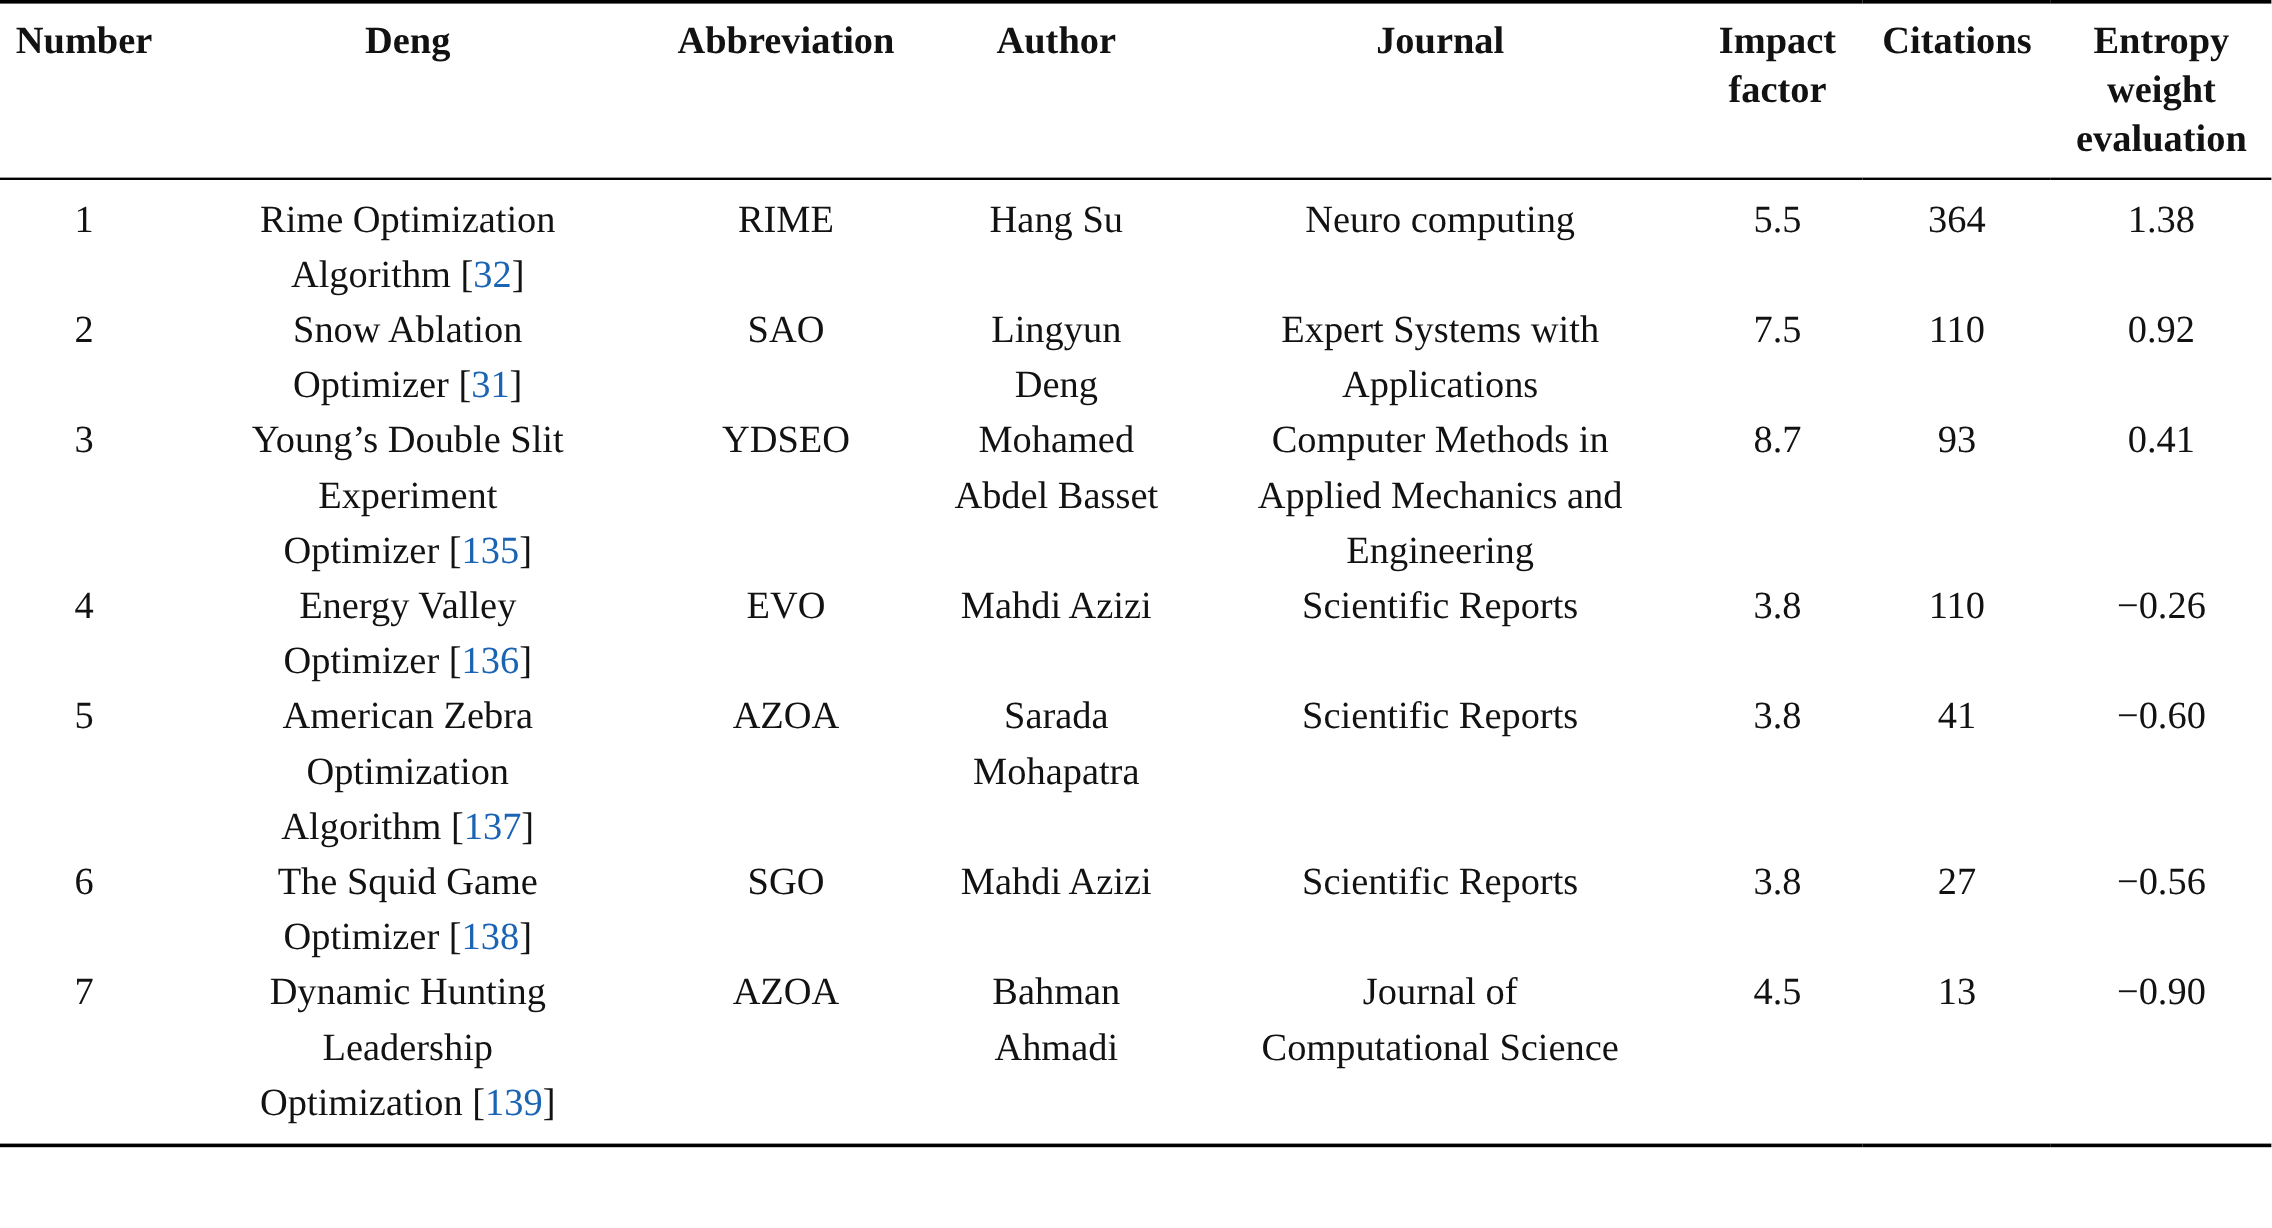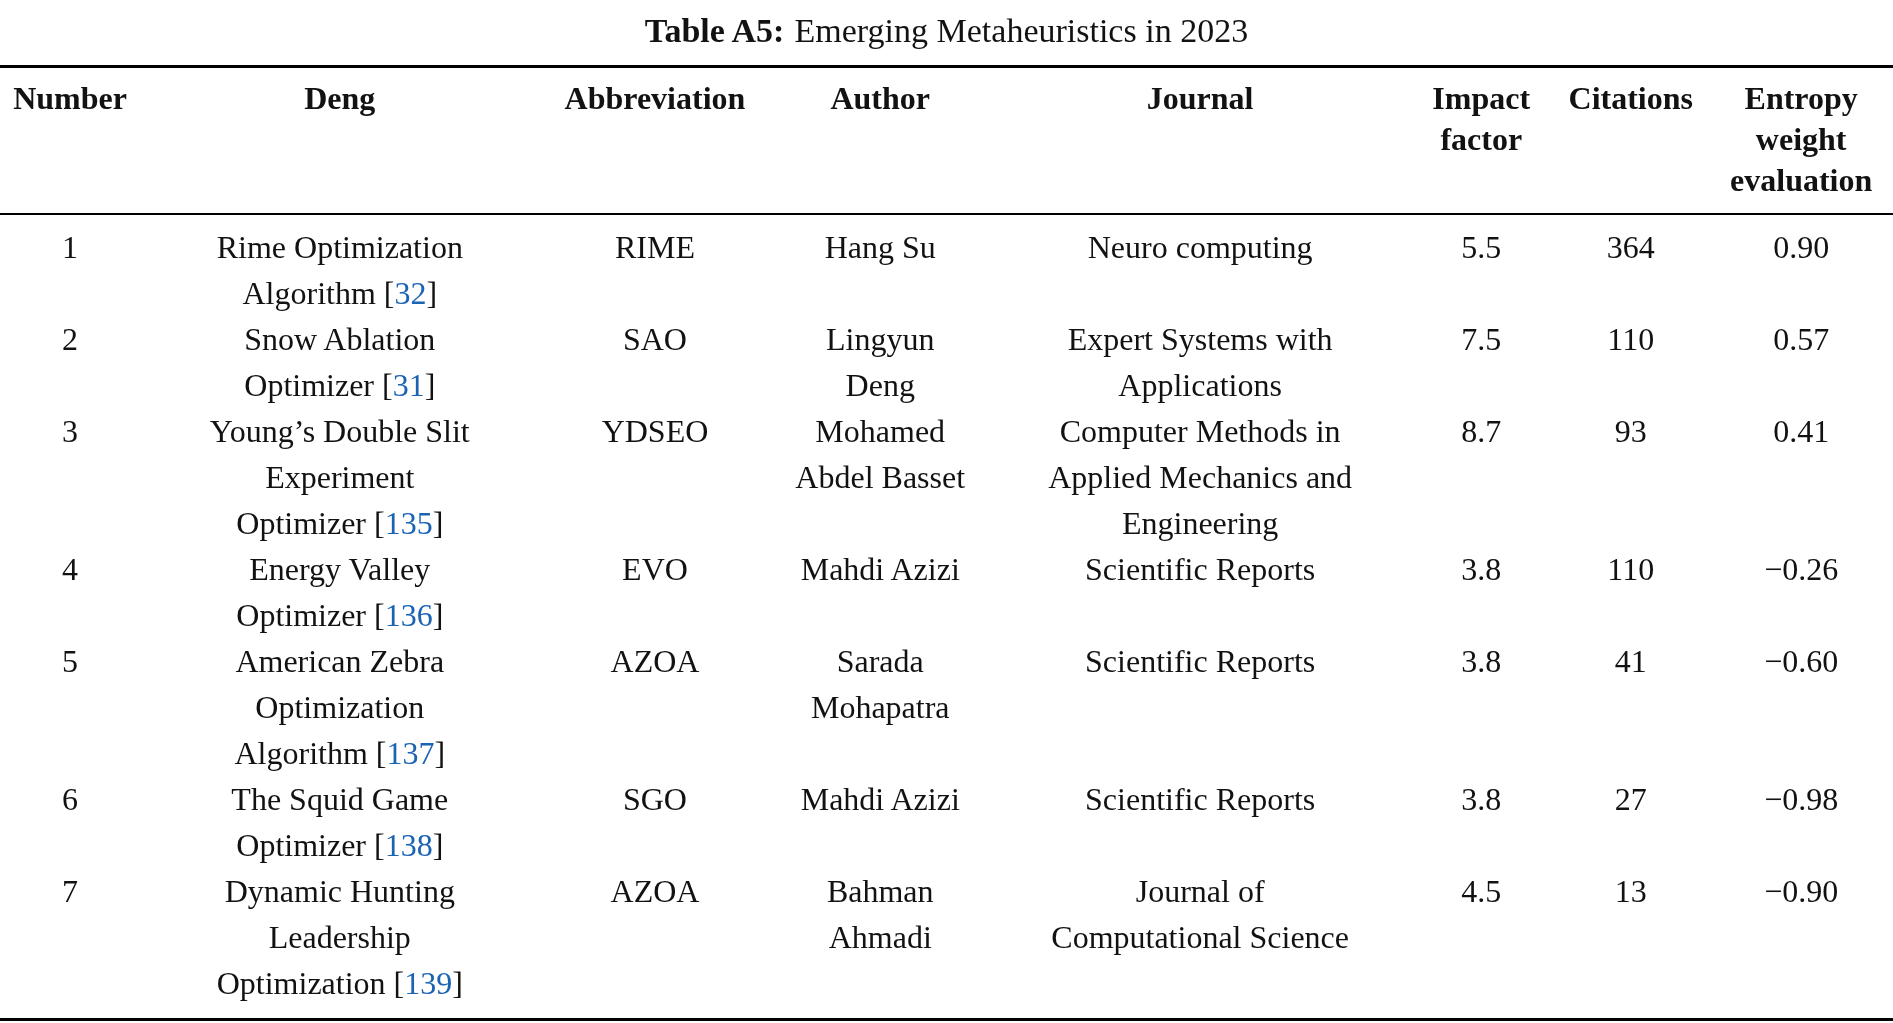--- a/index.html
+++ b/index.html
@@ -52,23 +52,20 @@
     color: var(--cite, #1B64B4);
     text-decoration: none;
     cursor: pointer;
   }
 </style>
 </head>
 <body>
 
 <div class="page">
 
-  <div class="caption">
-    <span class="caption-label">Table A5:</span><span class="caption-text">Emerging Metaheuristics in 2023</span>
-  </div>
 
   <table class="tbl">
     <colgroup>
       <col style="width:7.4%">
       <col style="width:21.1%">
       <col style="width:12.2%">
       <col style="width:11.6%">
       <col style="width:22.2%">
       <col style="width:7.5%">
       <col style="width:8.3%">
@@ -88,31 +85,31 @@
     </thead>
     <tbody>
         <tr>
           <td>1</td>
           <td>Rime Optimization<br>Algorithm [<a class="cite">32</a>]</td>
           <td>RIME</td>
           <td>Hang Su</td>
           <td>Neuro computing</td>
           <td>5.5</td>
           <td>364</td>
-          <td>0.90</td>
+          <td>1.38</td>
         </tr>
         <tr>
           <td>2</td>
           <td>Snow Ablation<br>Optimizer [<a class="cite">31</a>]</td>
           <td>SAO</td>
           <td>Lingyun<br>Deng</td>
           <td>Expert Systems with<br>Applications</td>
           <td>7.5</td>
           <td>110</td>
-          <td>0.57</td>
+          <td>0.92</td>
         </tr>
         <tr>
           <td>3</td>
           <td>Young’s Double Slit<br>Experiment<br>Optimizer [<a class="cite">135</a>]</td>
           <td>YDSEO</td>
           <td>Mohamed<br>Abdel Basset</td>
           <td>Computer Methods in<br>Applied Mechanics and<br>Engineering</td>
           <td>8.7</td>
           <td>93</td>
           <td>0.41</td>
@@ -138,21 +135,21 @@
           <td>−0.60</td>
         </tr>
         <tr>
           <td>6</td>
           <td>The Squid Game<br>Optimizer [<a class="cite">138</a>]</td>
           <td>SGO</td>
           <td>Mahdi Azizi</td>
           <td>Scientific Reports</td>
           <td>3.8</td>
           <td>27</td>
-          <td>−0.98</td>
+          <td>−0.56</td>
         </tr>
         <tr>
           <td>7</td>
           <td>Dynamic Hunting<br>Leadership<br>Optimization [<a class="cite">139</a>]</td>
           <td>AZOA</td>
           <td>Bahman<br>Ahmadi</td>
           <td>Journal of<br>Computational Science</td>
           <td>4.5</td>
           <td>13</td>
           <td>−0.90</td>

